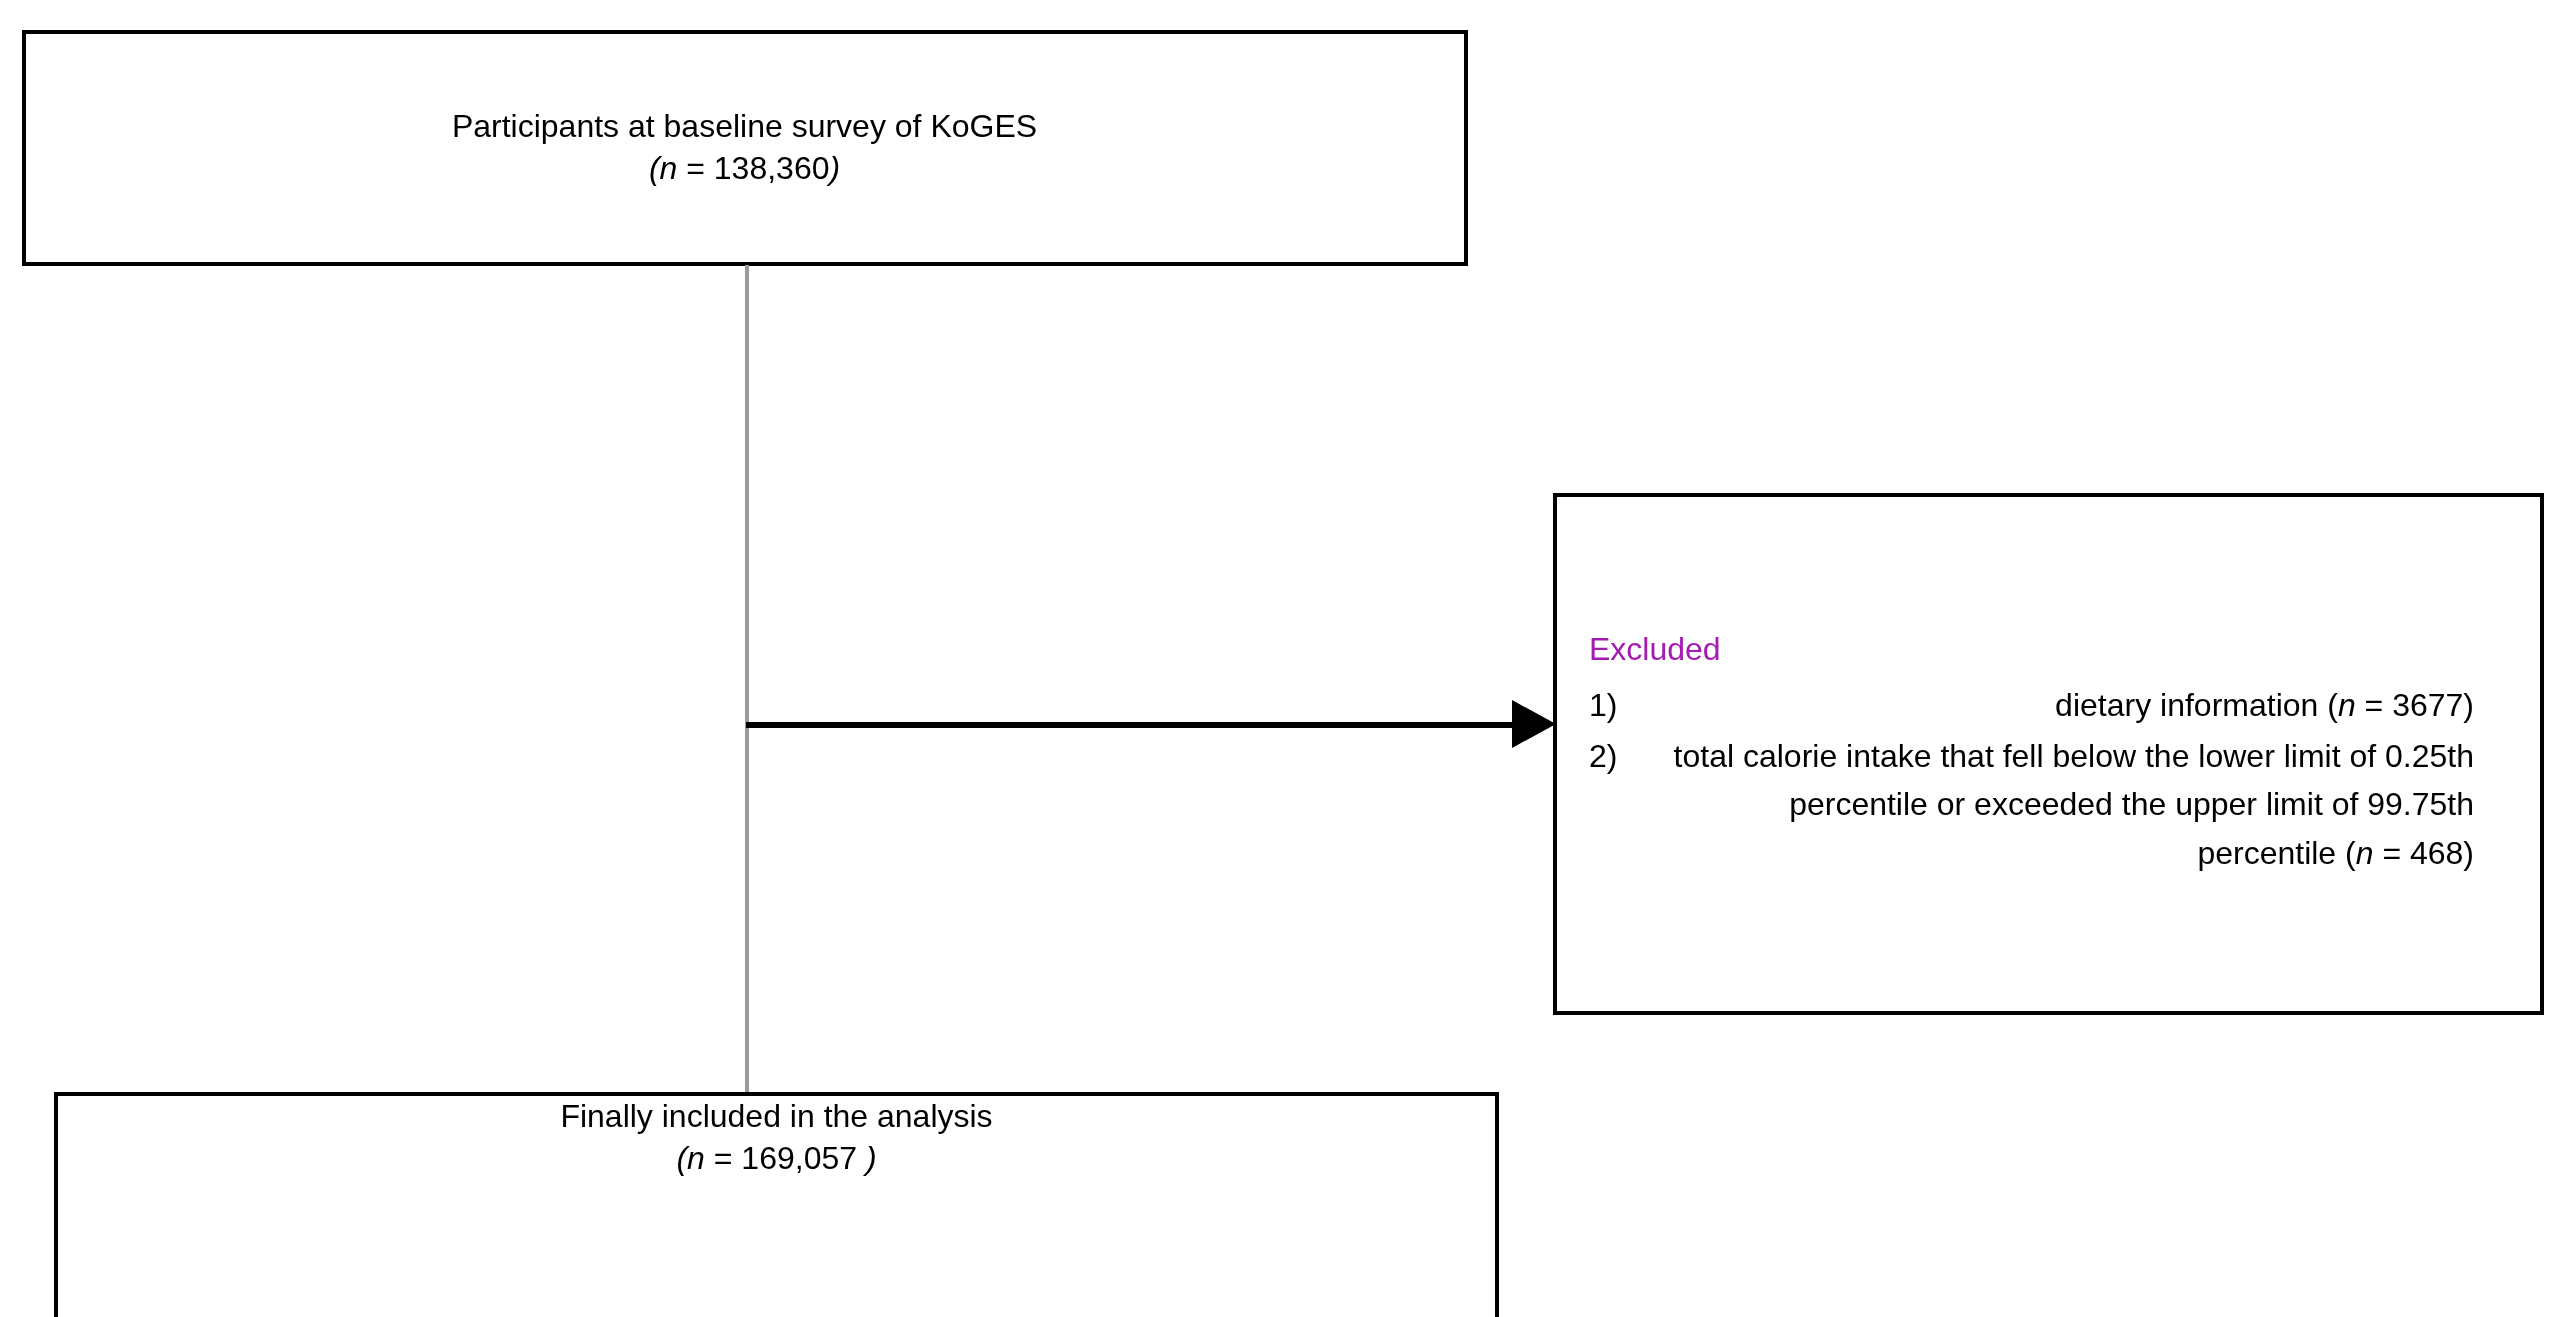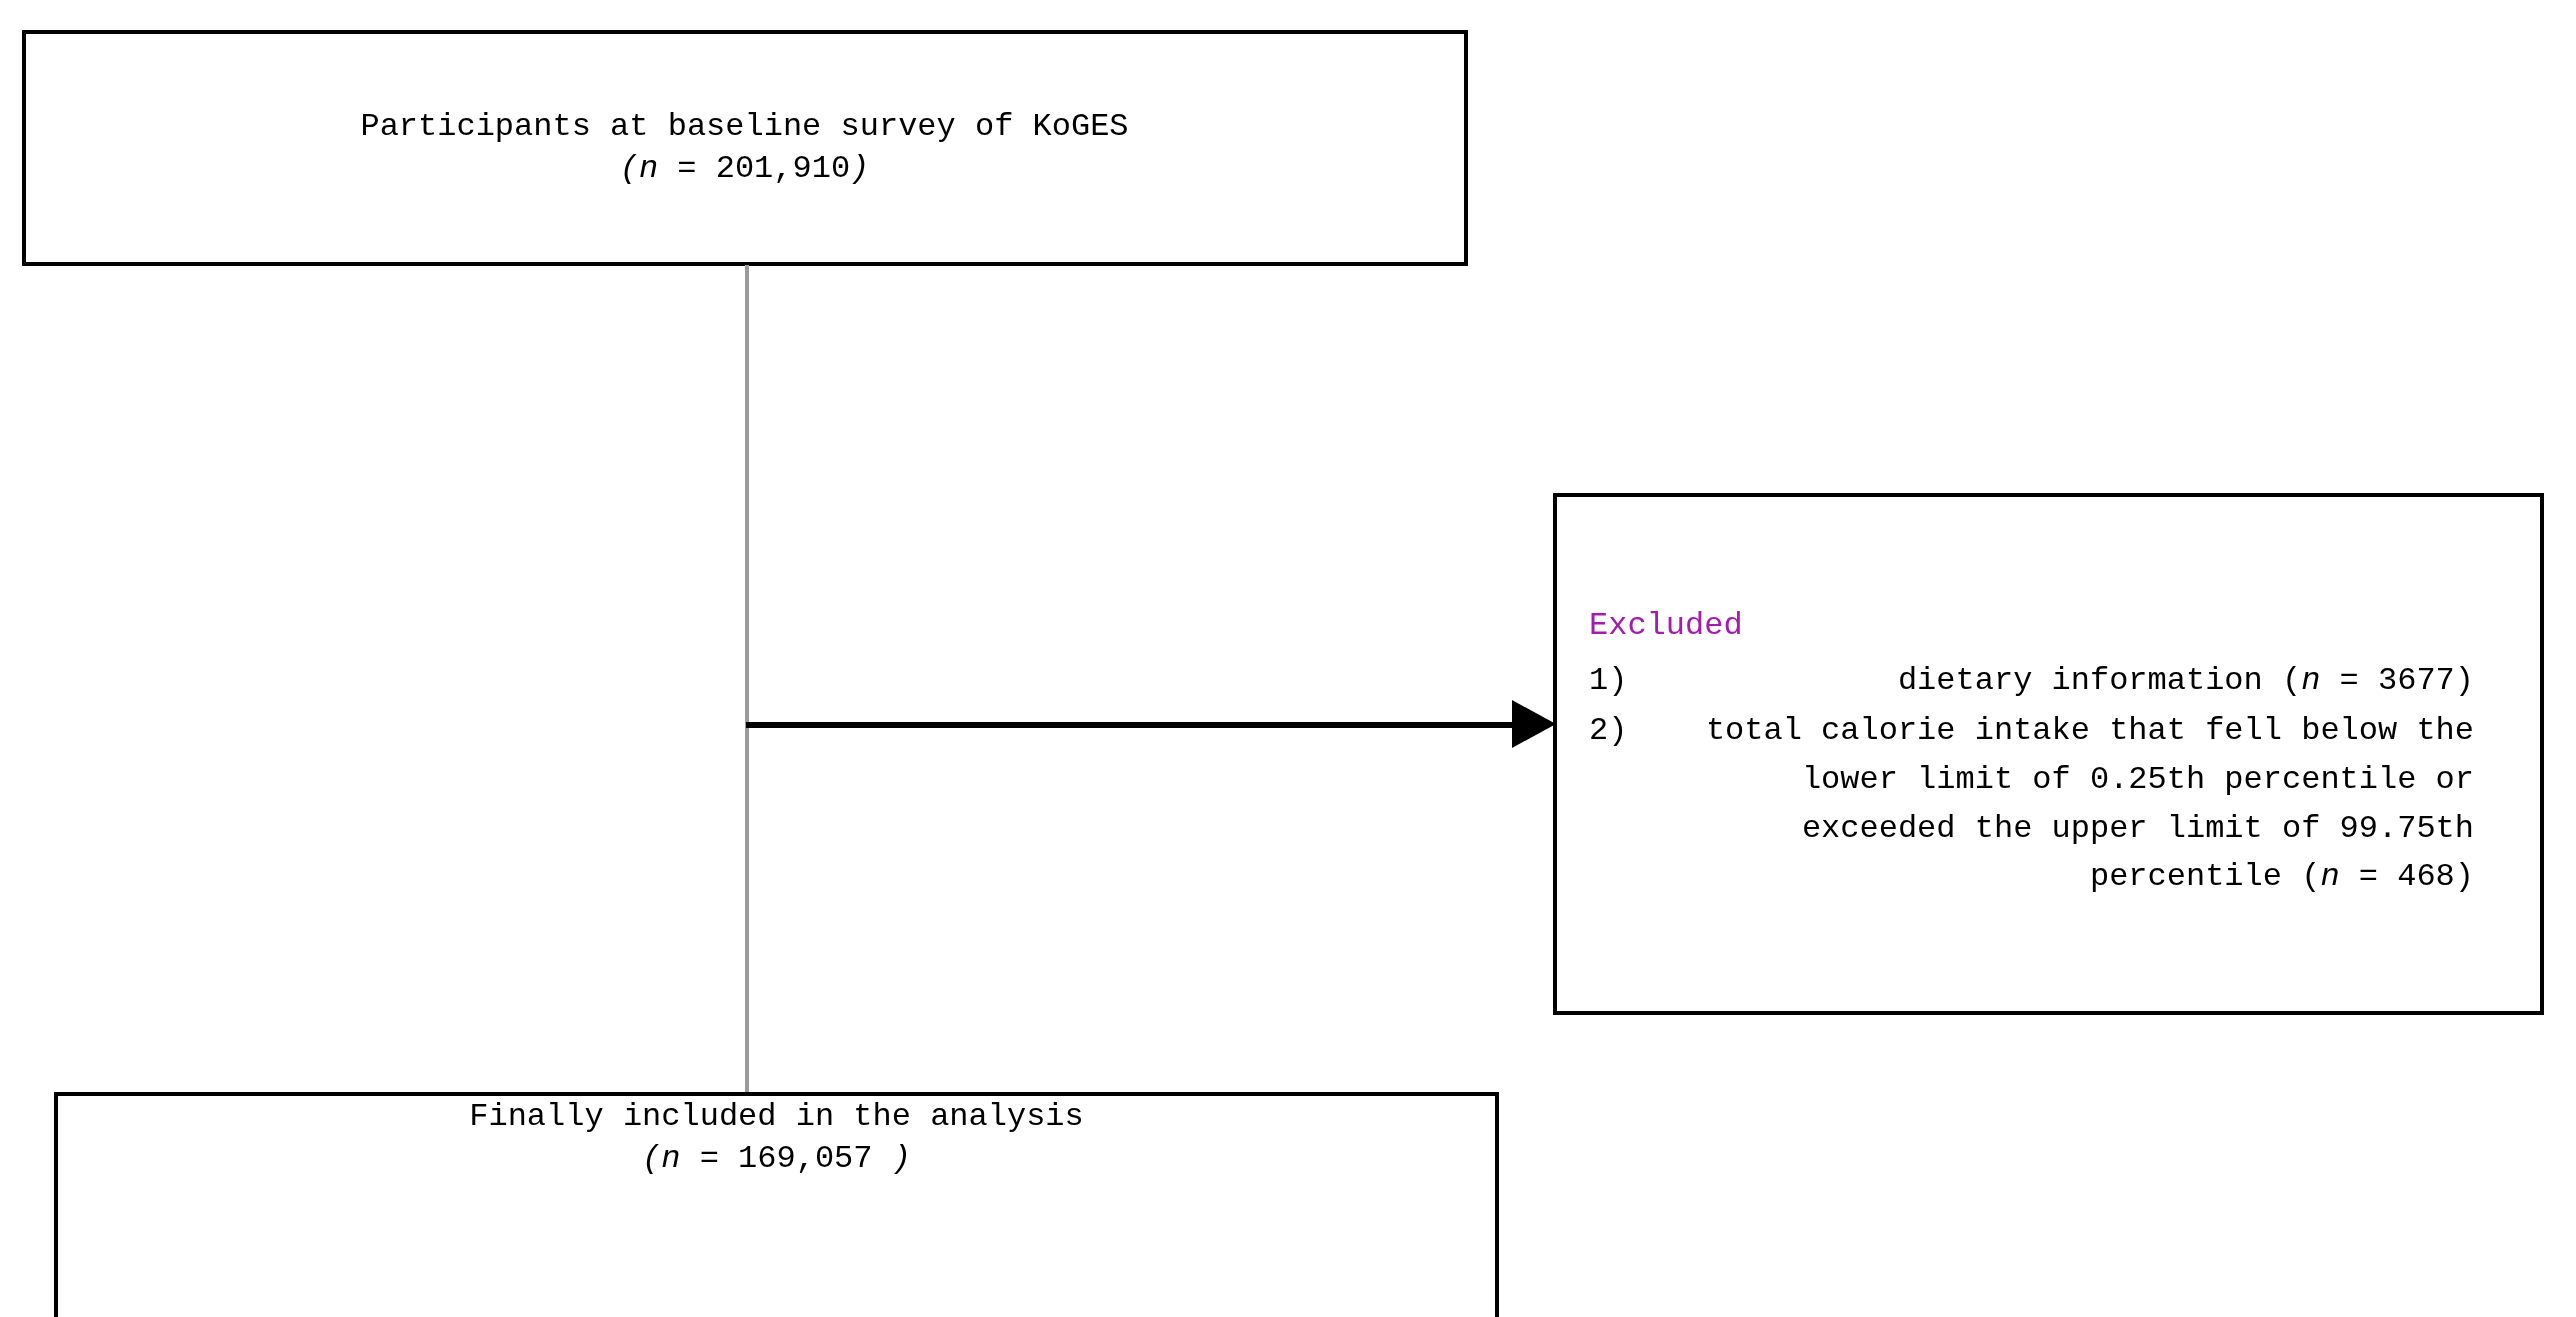--- a/index.html
+++ b/index.html
@@ -11,21 +11,20 @@
   body {
     font-family: "Liberation Sans", sans-serif;
     color: #000000;
   }
   #canvas {
     position: relative;
     width: 2576px;
     height: 1317px;
     background: #ffffff;
     overflow: hidden;
-    font-family: Liberation Mono, monospace;
   }
 
   
   .flow-box {
     position: absolute;
     box-sizing: border-box;
     background: #ffffff;
     border: 4.8px solid #000000;
   }
   .box-top {
@@ -133,21 +132,21 @@
     border-left: 44px solid #000000;
   }
 </style>
 </head>
 <body>
 
 <div id="canvas">
 
   <div class="flow-box box-top">
     <div class="line">Participants at baseline survey of KoGES</div>
-    <div class="line"><span class="n-italic">(</span><span class="n-italic">n</span><span> = </span><span>201,910</span><span class="n-italic">)</span></div>
+    <div class="line"><span class="n-italic">(</span><span class="n-italic">n</span><span> = </span><span>138,360</span><span class="n-italic">)</span></div>
   </div>
 
   <div class="vline"></div>
 
   <div class="hline"></div>
   <div class="arrowhead"></div>
 
   <div class="flow-box box-excluded">
     <div class="excl-title">Excluded</div>
     <ol class="excl-list">

